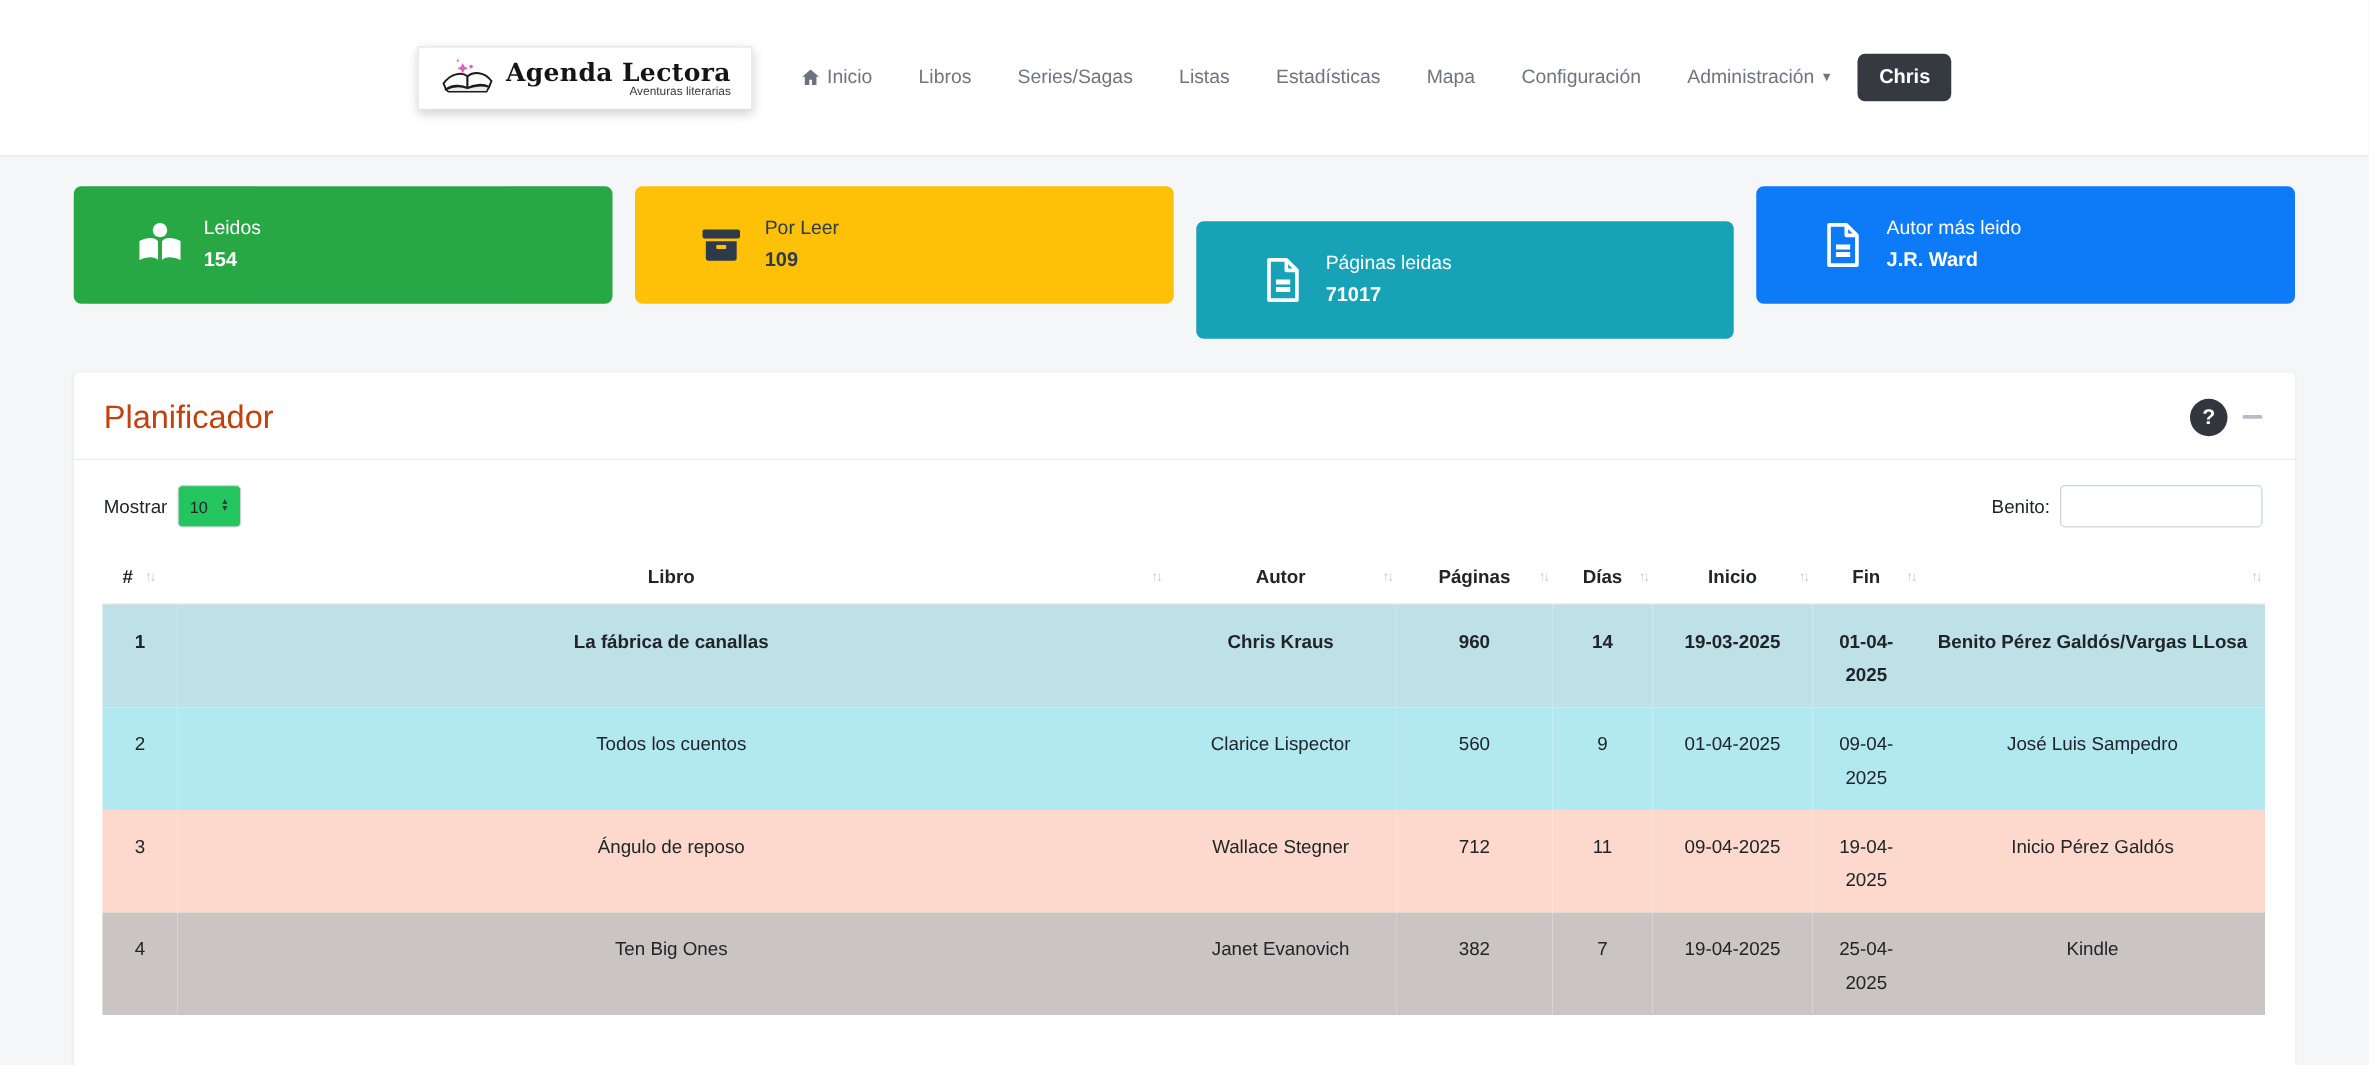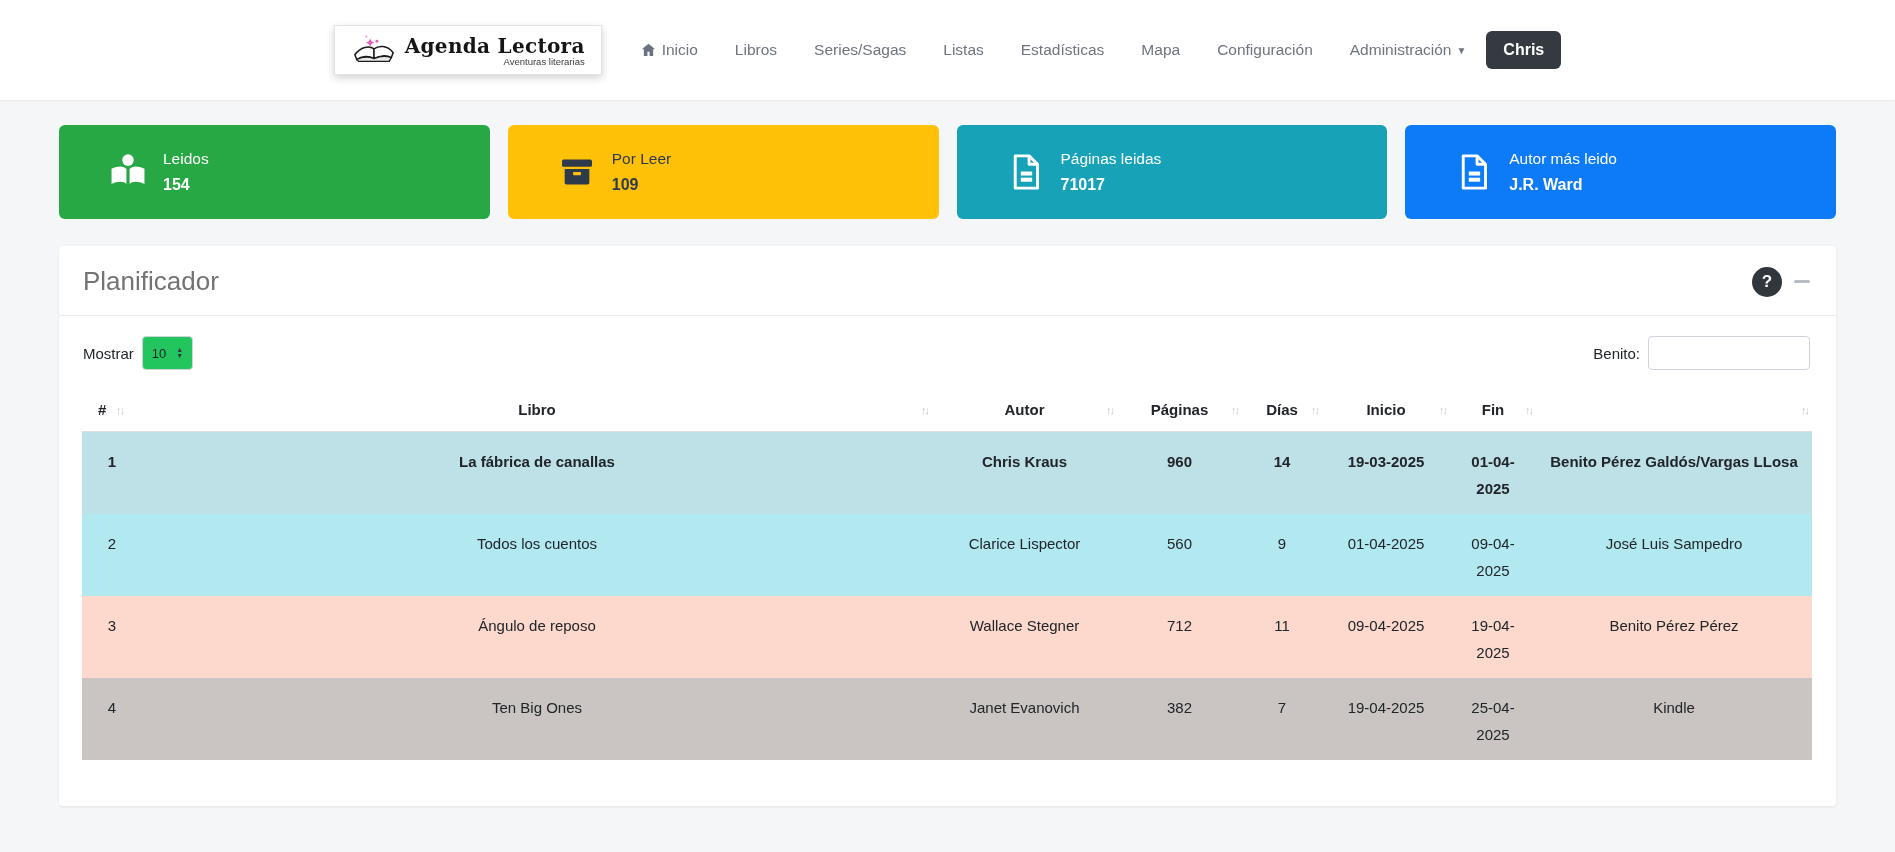--- a/index.html
+++ b/index.html
@@ -1,20 +1,20 @@
 <!DOCTYPE html>
 <html><head>
 <meta charset="utf-8">
 <style>
   * { margin:0; padding:0; box-sizing:border-box; }
   html,body { width:1895px; height:852px; overflow:hidden; background:#f4f6f8;
     font-family:"Liberation Sans", sans-serif; color:#212529; }
 
   
-  .navbar { height:100px; background:#fff; display:flex; align-items:center;
+  .navbar { height:124px; background:#fff; display:flex; align-items:center;
     justify-content:center; box-shadow:0 1px 2px rgba(0,0,0,.06); }
   .logo-box { background:#fff; border:1px solid #e3e3e3; box-shadow:0 3px 8px rgba(0,0,0,.18);
     padding:6px 16px; display:flex; align-items:center; gap:8px; }
   .logo-text { display:flex; flex-direction:column; align-items:flex-end; }
   .logo-title { font-family:"DejaVu Serif", serif; font-weight:bold; font-size:20px; color:#151515; letter-spacing:.3px; }
   .logo-sub { font-size:9.5px; color:#3a3a3a; margin-top:-2px;margin-left:12px; }
   .nav-menu { display:flex; align-items:center; gap:37px; margin-left:38px; }
   .nav-item { font-size:15.5px; color:#6e7580; cursor:pointer; display:flex; align-items:center; white-space:nowrap; }
   .nav-item .home-ic { margin-right:5px; display:inline-flex; }
   .caret { font-size:10px; margin-left:5px; color:#6e7580; }
@@ -33,21 +33,21 @@
   .stat-icon { width:42px; height:42px; flex:0 0 42px; display:flex; align-items:center; justify-content:center; }
   .stat-text { margin-left:14px; display:flex; flex-direction:column; }
   .stat-label { font-size:15.5px; }
   .stat-value { font-size:16px; font-weight:bold; margin-top:8px; }
 
   
   .planner { margin-top:27px; background:#fff; border-radius:4px; box-shadow:0 1px 3px rgba(0,0,0,.08);
     min-height:560px; }
   .planner-head { display:flex; align-items:center; justify-content:space-between;
     padding:20px 26px 18px 24px; border-bottom:1px solid #e9ecef; }
-  .planner-title { font-size:26px; font-weight:400; color:#737373; }
+  .planner-title { font-size:26px; font-weight:400; color:#c2410c; }
   .planner-tools { display:flex; align-items:center; gap:12px; }
   .help-circle { width:30px; height:30px; border-radius:50%; background:#31373d; color:#fff;
     font-weight:bold; font-size:17px; display:flex; align-items:center; justify-content:center; cursor:pointer; }
   .minus-btn { width:16px; height:3px; background:#b7bdc4; border-radius:2px; cursor:pointer; }
 
   .controls { display:flex; align-items:center; justify-content:space-between; padding:20px 26px 18px 24px; }
   .ctrl-left, .ctrl-right { display:flex; align-items:center; gap:8px; font-size:15px; }
   .select-box { display:inline-flex; align-items:center; gap:10px; border:1px solid #ced4da;
     border-radius:4px; height:34px; padding:0 9px; cursor:pointer; background:#22c55e; }
   .select-box .val { font-size:13px; }
@@ -137,21 +137,21 @@
           <path d="M4.6 10.2h14.8v8.3a1 1 0 0 1-1 1H5.6a1 1 0 0 1-1-1Z"></path>
           <rect x="9.6" y="12" width="4.8" height="1.9" rx=".5" fill="#ffc107"></rect>
         </svg>
       </span>
       <span class="stat-text">
         <span class="stat-label">Por Leer</span>
         <span class="stat-value">109</span>
       </span>
     </div>
 
-    <div class="stat-card" style="background-color: rgb(23, 162, 184); color: rgb(255, 255, 255);">
+    <div class="stat-card" style="background-color: rgb(23, 162, 184); color: rgb(255, 255, 255); margin-top: 28px;">
       <span class="stat-icon">
         <svg width="38" height="40" viewBox="0 0 24 26" fill="none" stroke="currentColor" stroke-width="1.9" stroke-linejoin="round">
           <path d="M5 2.5h9l5.5 5.5v15.5H5Z"></path>
           <path d="M14 2.5V8h5.5"></path>
           <line x1="8.6" y1="14" x2="16" y2="14" stroke-width="2.6"></line>
           <line x1="8.6" y1="18" x2="16" y2="18" stroke-width="2.6"></line>
         </svg>
       </span>
       <span class="stat-text">
         <span class="stat-label">Páginas leidas</span>
@@ -270,21 +270,21 @@
           <td>José Luis Sampedro</td>
         </tr>
         <tr style="background-color: rgb(252, 217, 204);">
           <td>3</td>
           <td>Ángulo de reposo</td>
           <td>Wallace Stegner</td>
           <td>712</td>
           <td>11</td>
           <td>09-04-2025</td>
           <td>19-04-2025</td>
-          <td>Benito Pérez Pérez</td>
+          <td>Inicio Pérez Galdós</td>
         </tr>
         <tr style="background-color: rgb(202, 197, 194);">
           <td>4</td>
           <td>Ten Big Ones</td>
           <td>Janet Evanovich</td>
           <td>382</td>
           <td>7</td>
           <td>19-04-2025</td>
           <td>25-04-2025</td>
           <td>Kindle</td>

